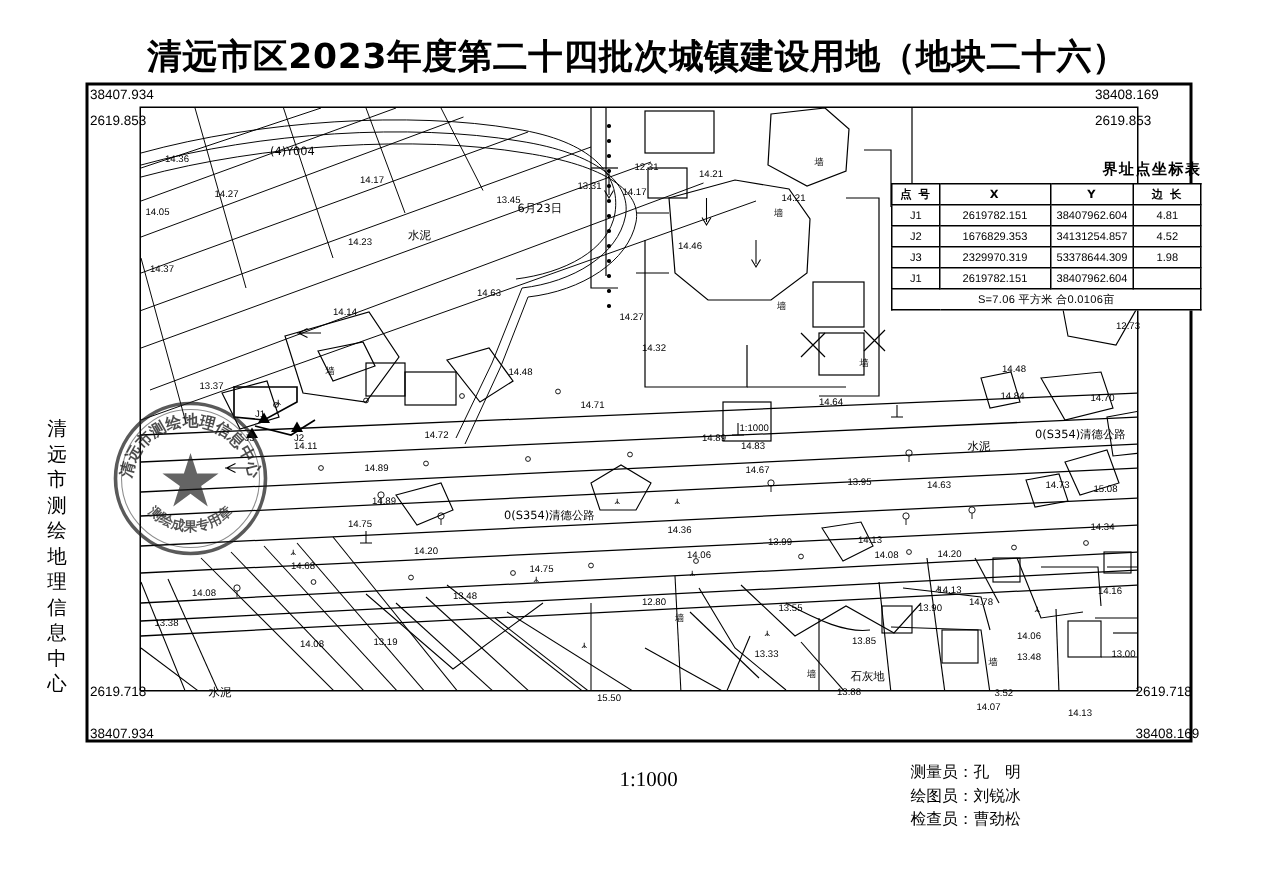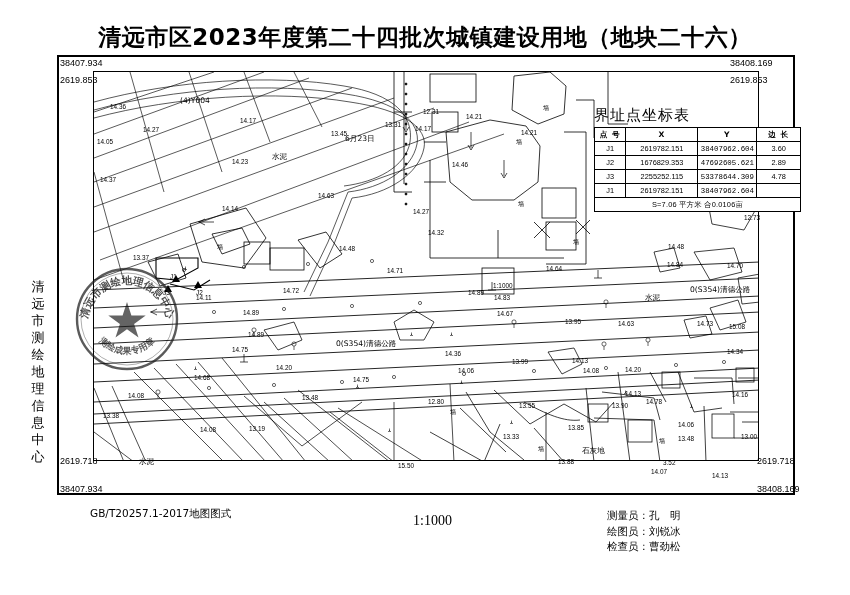--- a/index.html
+++ b/index.html
@@ -79,23 +79,23 @@
   }
   #agency-name span { display:block; }
 
   
   #coord-table-wrap {
     position: absolute;
     left: 594px; top: 106px;
     width: 207px;
   }
   #coord-table-title {
-    text-align: left;
-    font-size: 15px;
-    font-weight: normal;
+    text-align: right;
+    font-size: 10px;
+    font-weight: bold;
     font-family: "DejaVu Sans", sans-serif;
     margin-bottom: 2px;
     letter-spacing: 1px;
   }
   table.coord-table {
     border-collapse: collapse;
     width: 207px;
     font-size: 7.4px;
     font-family: "Liberation Sans", sans-serif;
     background: #fff;
@@ -109,21 +109,21 @@
     height: 11px;
   }
   table.coord-table th {
     font-weight: bold;
     font-size: 7.6px;
     font-family: "DejaVu Sans", sans-serif;
     letter-spacing: 1px;
   }
   td.col-pt { width: 26px; }
   td.col-x  { width: 66px; }
-  td.col-y  { width: 49px; font-family: Liberation Mono, monospace; }
+  td.col-y  { width: 49px; }
   td.col-side { width: 38px; }
   td.side-span { vertical-align: middle; }
   td.summary {
     font-size: 7.4px;
     letter-spacing: 0.2px;
   }
 
   
   #bottom-left-info {
     position: absolute;
@@ -482,21 +482,21 @@
     <div class="mtxt " style="left: 398px; top: 462px;">15.50</div>
     <div class="mtxt " style="left: 651px; top: 468px;">14.07</div>
     <div class="mtxt " style="left: 712px; top: 472px;">14.13</div>
     <div class="mtxt cjk big" style="left: 180px; top: 96px;">(4)Y004</div>
     <div class="mtxt cjk big" style="left: 336px; top: 339px;">0(S354)清德公路</div>
     <div class="mtxt cjk big" style="left: 690px; top: 285px;">0(S354)清德公路</div>
     <div class="mtxt cjk big" style="left: 272px; top: 152px;">水泥</div>
     <div class="mtxt cjk big" style="left: 645px; top: 293px;">水泥</div>
     <div class="mtxt cjk big" style="left: 139px; top: 457px;">水泥</div>
     <div class="mtxt cjk big" style="left: 345px; top: 134px;">6月23日</div>
-    <div class="mtxt cjk big" style="left: 582px; top: 446px;">石灰地</div>
+    <div class="mtxt cjk big" style="left: 567px; top: 446px;">石灰地</div>
     <div class="mtxt cjk" style="left: 516px; top: 138px;">墙</div>
     <div class="mtxt cjk" style="left: 543px; top: 104px;">墙</div>
     <div class="mtxt cjk" style="left: 518px; top: 200px;">墙</div>
     <div class="mtxt cjk" style="left: 573px; top: 238px;">墙</div>
     <div class="mtxt cjk" style="left: 217px; top: 243px;">墙</div>
     <div class="mtxt cjk" style="left: 450px; top: 408px;">墙</div>
     <div class="mtxt cjk" style="left: 538px; top: 445px;">墙</div>
     <div class="mtxt cjk" style="left: 659px; top: 437px;">墙</div>
     <div class="mtxt " style="left: 170px; top: 273px;">J1</div>
     <div class="mtxt " style="left: 196px; top: 289px;">J2</div>
@@ -526,33 +526,33 @@
         <th class="col-x">X</th>
         <th class="col-y">Y</th>
         <th class="col-side">边 长</th>
       </tr>
     </thead>
     <tbody id="coord-table-body">
         <tr>
           <td class="col-pt">J1</td>
           <td class="col-x">2619782.151</td>
           <td class="col-y">38407962.604</td>
-          <td class="col-side side-span" style="position: relative; top: 0px; font-size: 7.4px;">3.60</td>
+          <td class="col-side side-span" style="position: relative; top: 0px; font-size: 7.4px;">4.81</td>
         </tr>
         <tr>
           <td class="col-pt">J2</td>
           <td class="col-x">1676829.353</td>
-          <td class="col-y">47692605.621</td>
-          <td class="col-side side-span" style="font-size: 7.4px;">2.89</td>
+          <td class="col-y">34131254.857</td>
+          <td class="col-side side-span" style="font-size: 7.4px;">4.52</td>
         </tr>
         <tr>
           <td class="col-pt">J3</td>
-          <td class="col-x">2255252.115</td>
+          <td class="col-x">2329970.319</td>
           <td class="col-y">53378644.309</td>
-          <td class="col-side side-span" style="font-size: 7.4px;">4.78</td>
+          <td class="col-side side-span" style="font-size: 7.4px;">1.98</td>
         </tr>
         <tr>
           <td class="col-pt">J1</td>
           <td class="col-x">2619782.151</td>
           <td class="col-y">38407962.604</td>
           <td class="col-side side-span" style="font-size: 7.4px;"></td>
         </tr>
         <tr>
           <td class="summary" colspan="4">S=7.06 平方米 合0.0106亩</td>
         </tr>
@@ -568,20 +568,19 @@
     <span>绘</span>
     <span>地</span>
     <span>理</span>
     <span>信</span>
     <span>息</span>
     <span>中</span>
     <span>心</span>
   </div>
 
 <div id="bottom-left-info">
-    <div>GB/T20257.1-2017地图图式</div>
   </div>
 <div id="scale-label">1:1000</div>
 <div id="bottom-right-info">
     <div class="row">测量员：孔　明</div>
     <div class="row">绘图员：刘锐冰</div>
     <div class="row">检查员：曹劲松</div>
   </div>
 
 </body></html>

